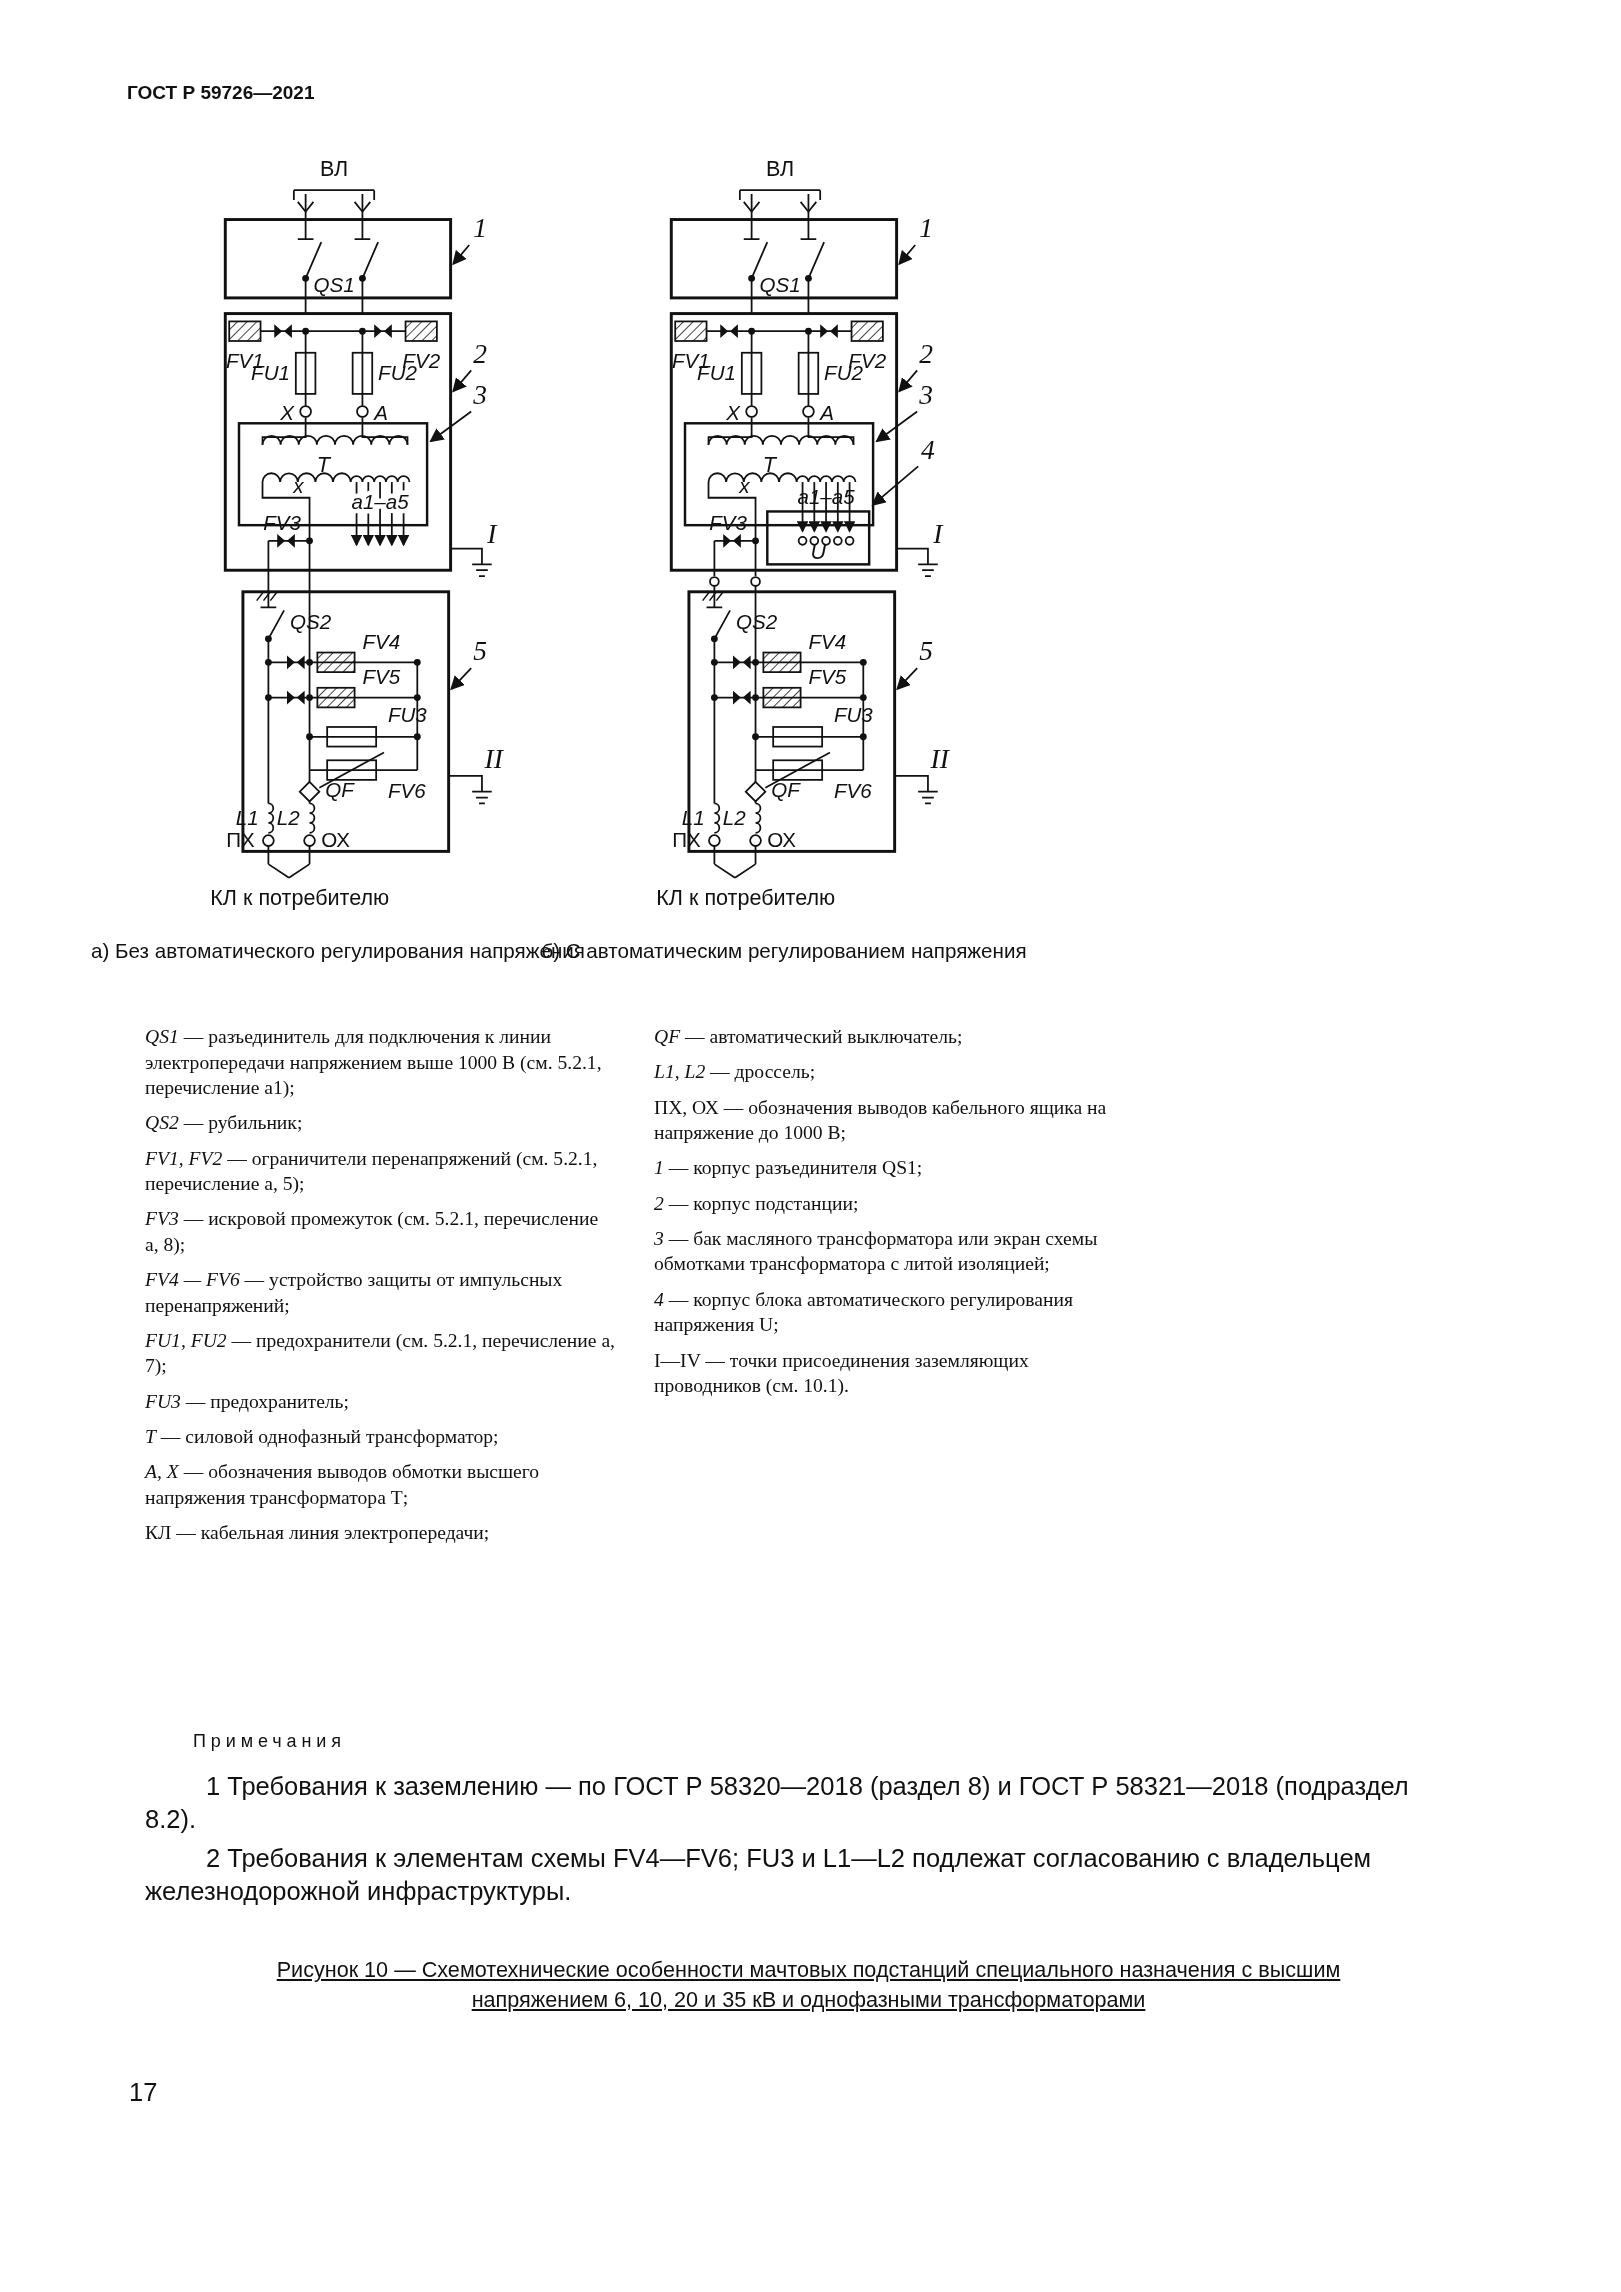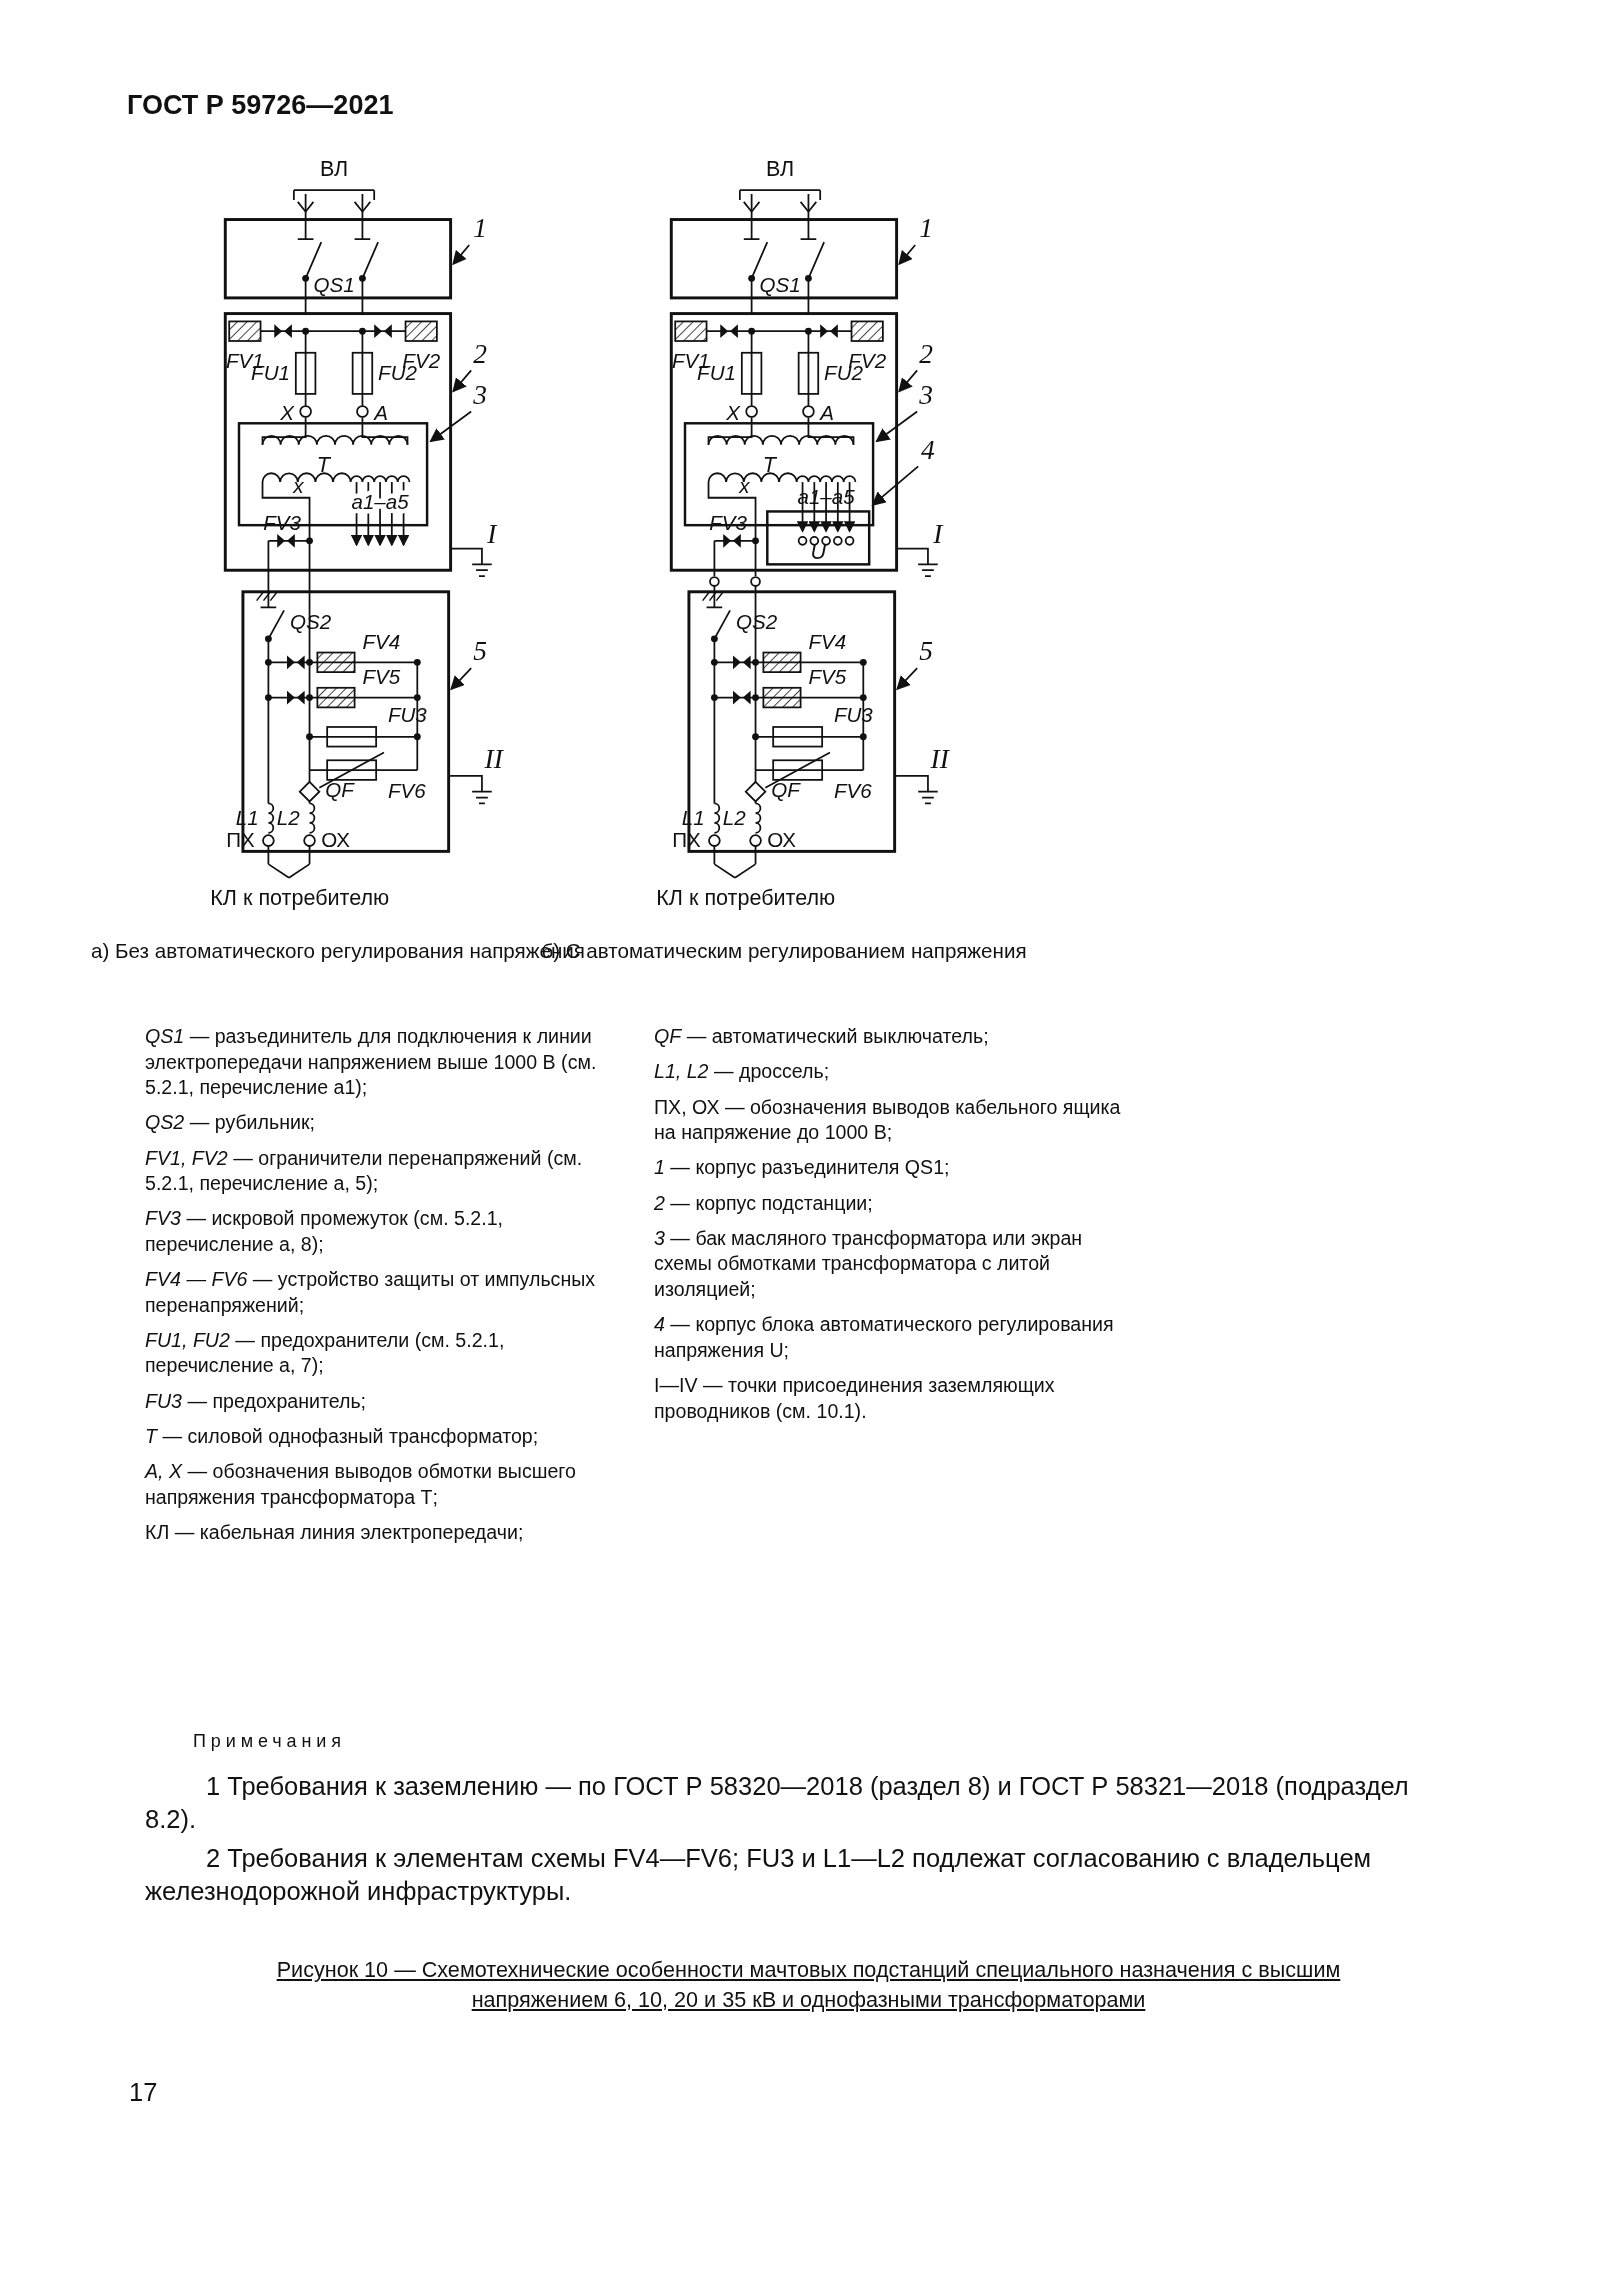--- a/index.html
+++ b/index.html
@@ -1,18 +1,18 @@
 <!DOCTYPE html>
 <html><head>
 <meta charset="utf-8">
 <style>
   html,body{margin:0;padding:0;background:#fff;}
   .page{position:relative;width:1621px;height:2293px;background:#fff;overflow:hidden;
         font-family:"Liberation Sans",sans-serif;color:#111;}
-  .header{position:absolute;left:127px;top:90px;font-weight:bold;font-size:27px;}
+  .header{position:absolute;left:127px;top:82px;font-weight:bold;font-size:19px;}
   .diag{position:absolute;width:539px;height:823px;}
   .diag-a{left:186px;top:149px;}
   .diag-b{left:632px;top:149px;}
   .diag svg{display:block;width:539px;height:769px;}
   .diag-caption{position:absolute;top:790px;left:-103px;width:510px;text-align:center;font-size:20.6px;}
   
   svg text{font-family:"Liberation Sans",sans-serif;font-size:21px;fill:#111;}
   svg .it{font-style:italic;}
   svg .lg{font-size:22px;}
   svg .num{font-family:"Liberation Serif",serif;font-style:italic;font-size:28px;}
@@ -20,21 +20,21 @@
   .w{stroke:#111;stroke-width:1.8;fill:none;}
   .thin{stroke:#111;stroke-width:1.5;fill:none;}
   .bx{stroke:#111;stroke-width:3;fill:none;}
   .bx3{stroke:#111;stroke-width:2.5;fill:none;}
   .cmp{stroke:#111;stroke-width:1.8;fill:#fff;}
   .cmpn{stroke:#111;stroke-width:1.8;fill:none;}
   .hr{stroke:#111;stroke-width:1.8;}
   .dot{fill:#111;stroke:none;}
   .tri{fill:#111;stroke:none;}
   
-  .legends{position:absolute;left:145px;top:1024px;display:flex;gap:39px;}
+  .legends{position:absolute;left:145px;top:1024px;display:flex;gap:39px;font-family:Liberation Serif, serif;}
   .lcol{width:470px;font-size:19.6px;line-height:25.5px;}
   .lrow{margin-bottom:9.8px;}
   .term{font-style:italic;}
   .term.roman{font-style:normal;}
   
   .notes{position:absolute;left:145px;top:1725px;width:1304px;font-size:25.5px;line-height:33px;}
   .notes-title{letter-spacing:4.9px;margin-left:48px;margin-bottom:11.8px;font-size:18px;}
   .note{margin:0 0 5.9px 0;text-indent:61px;}
   .fig-caption{position:absolute;left:245px;top:1955px;width:1127px;text-align:center;
                font-size:21.6px;line-height:30px;text-decoration:underline;}

